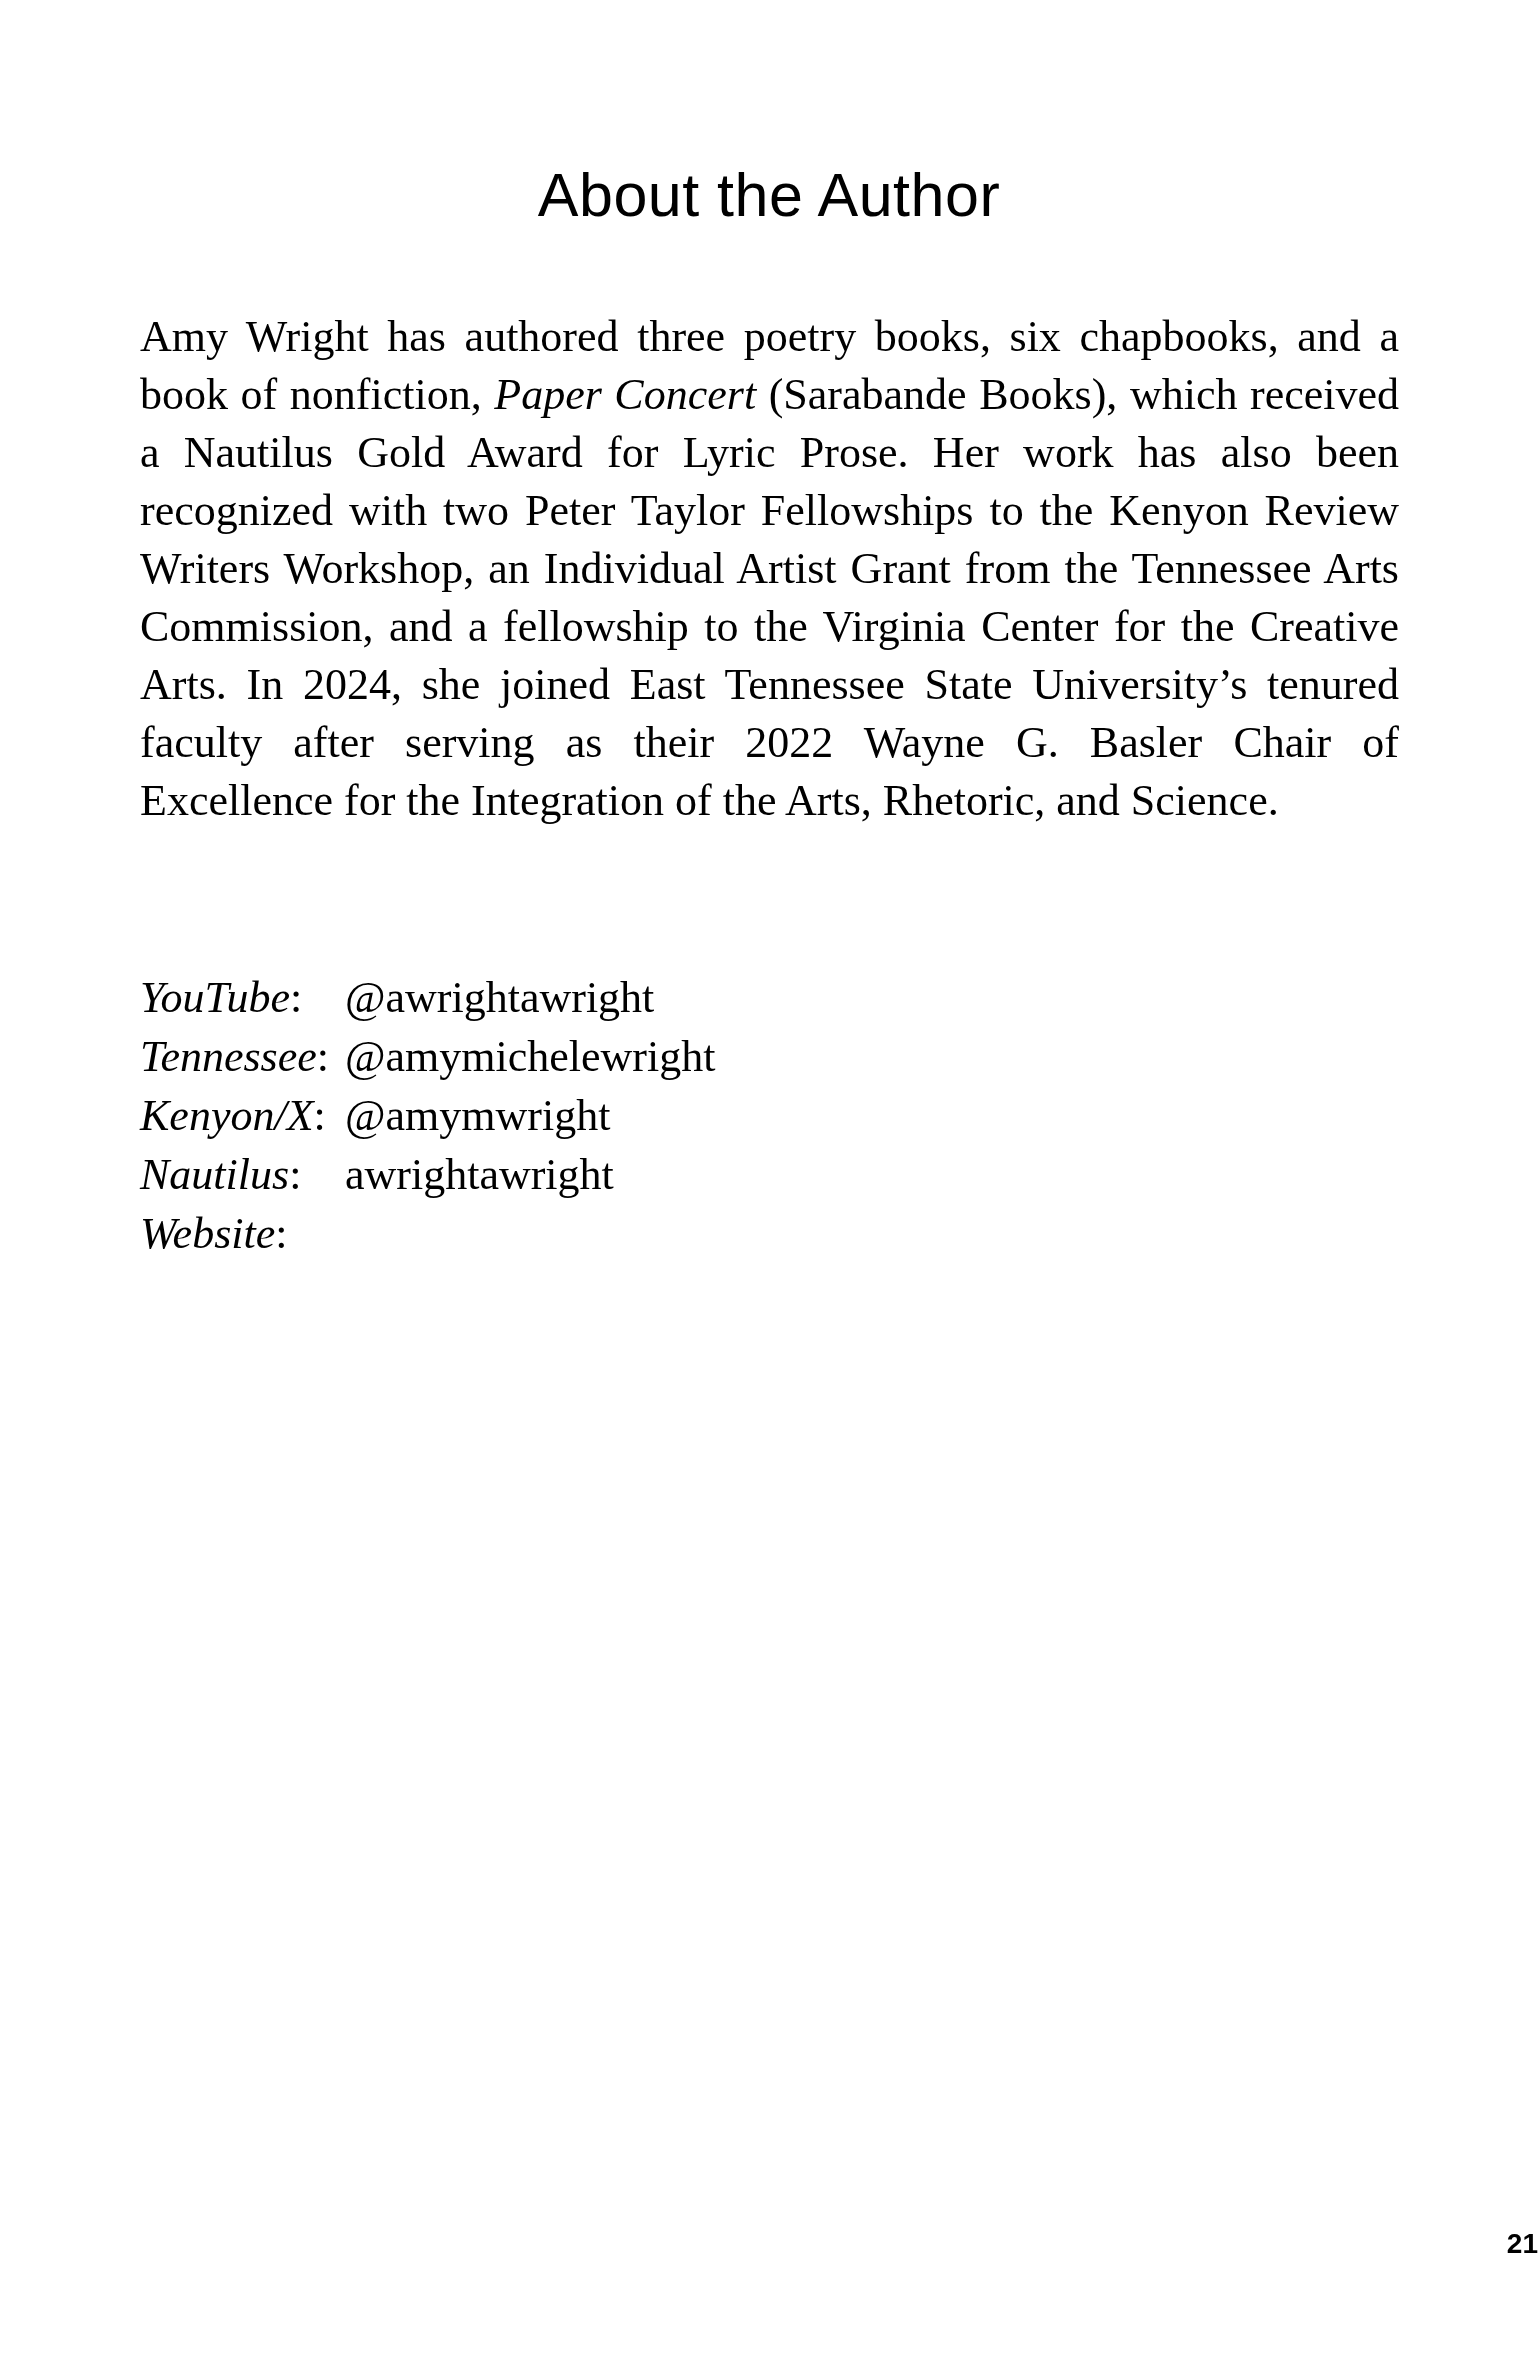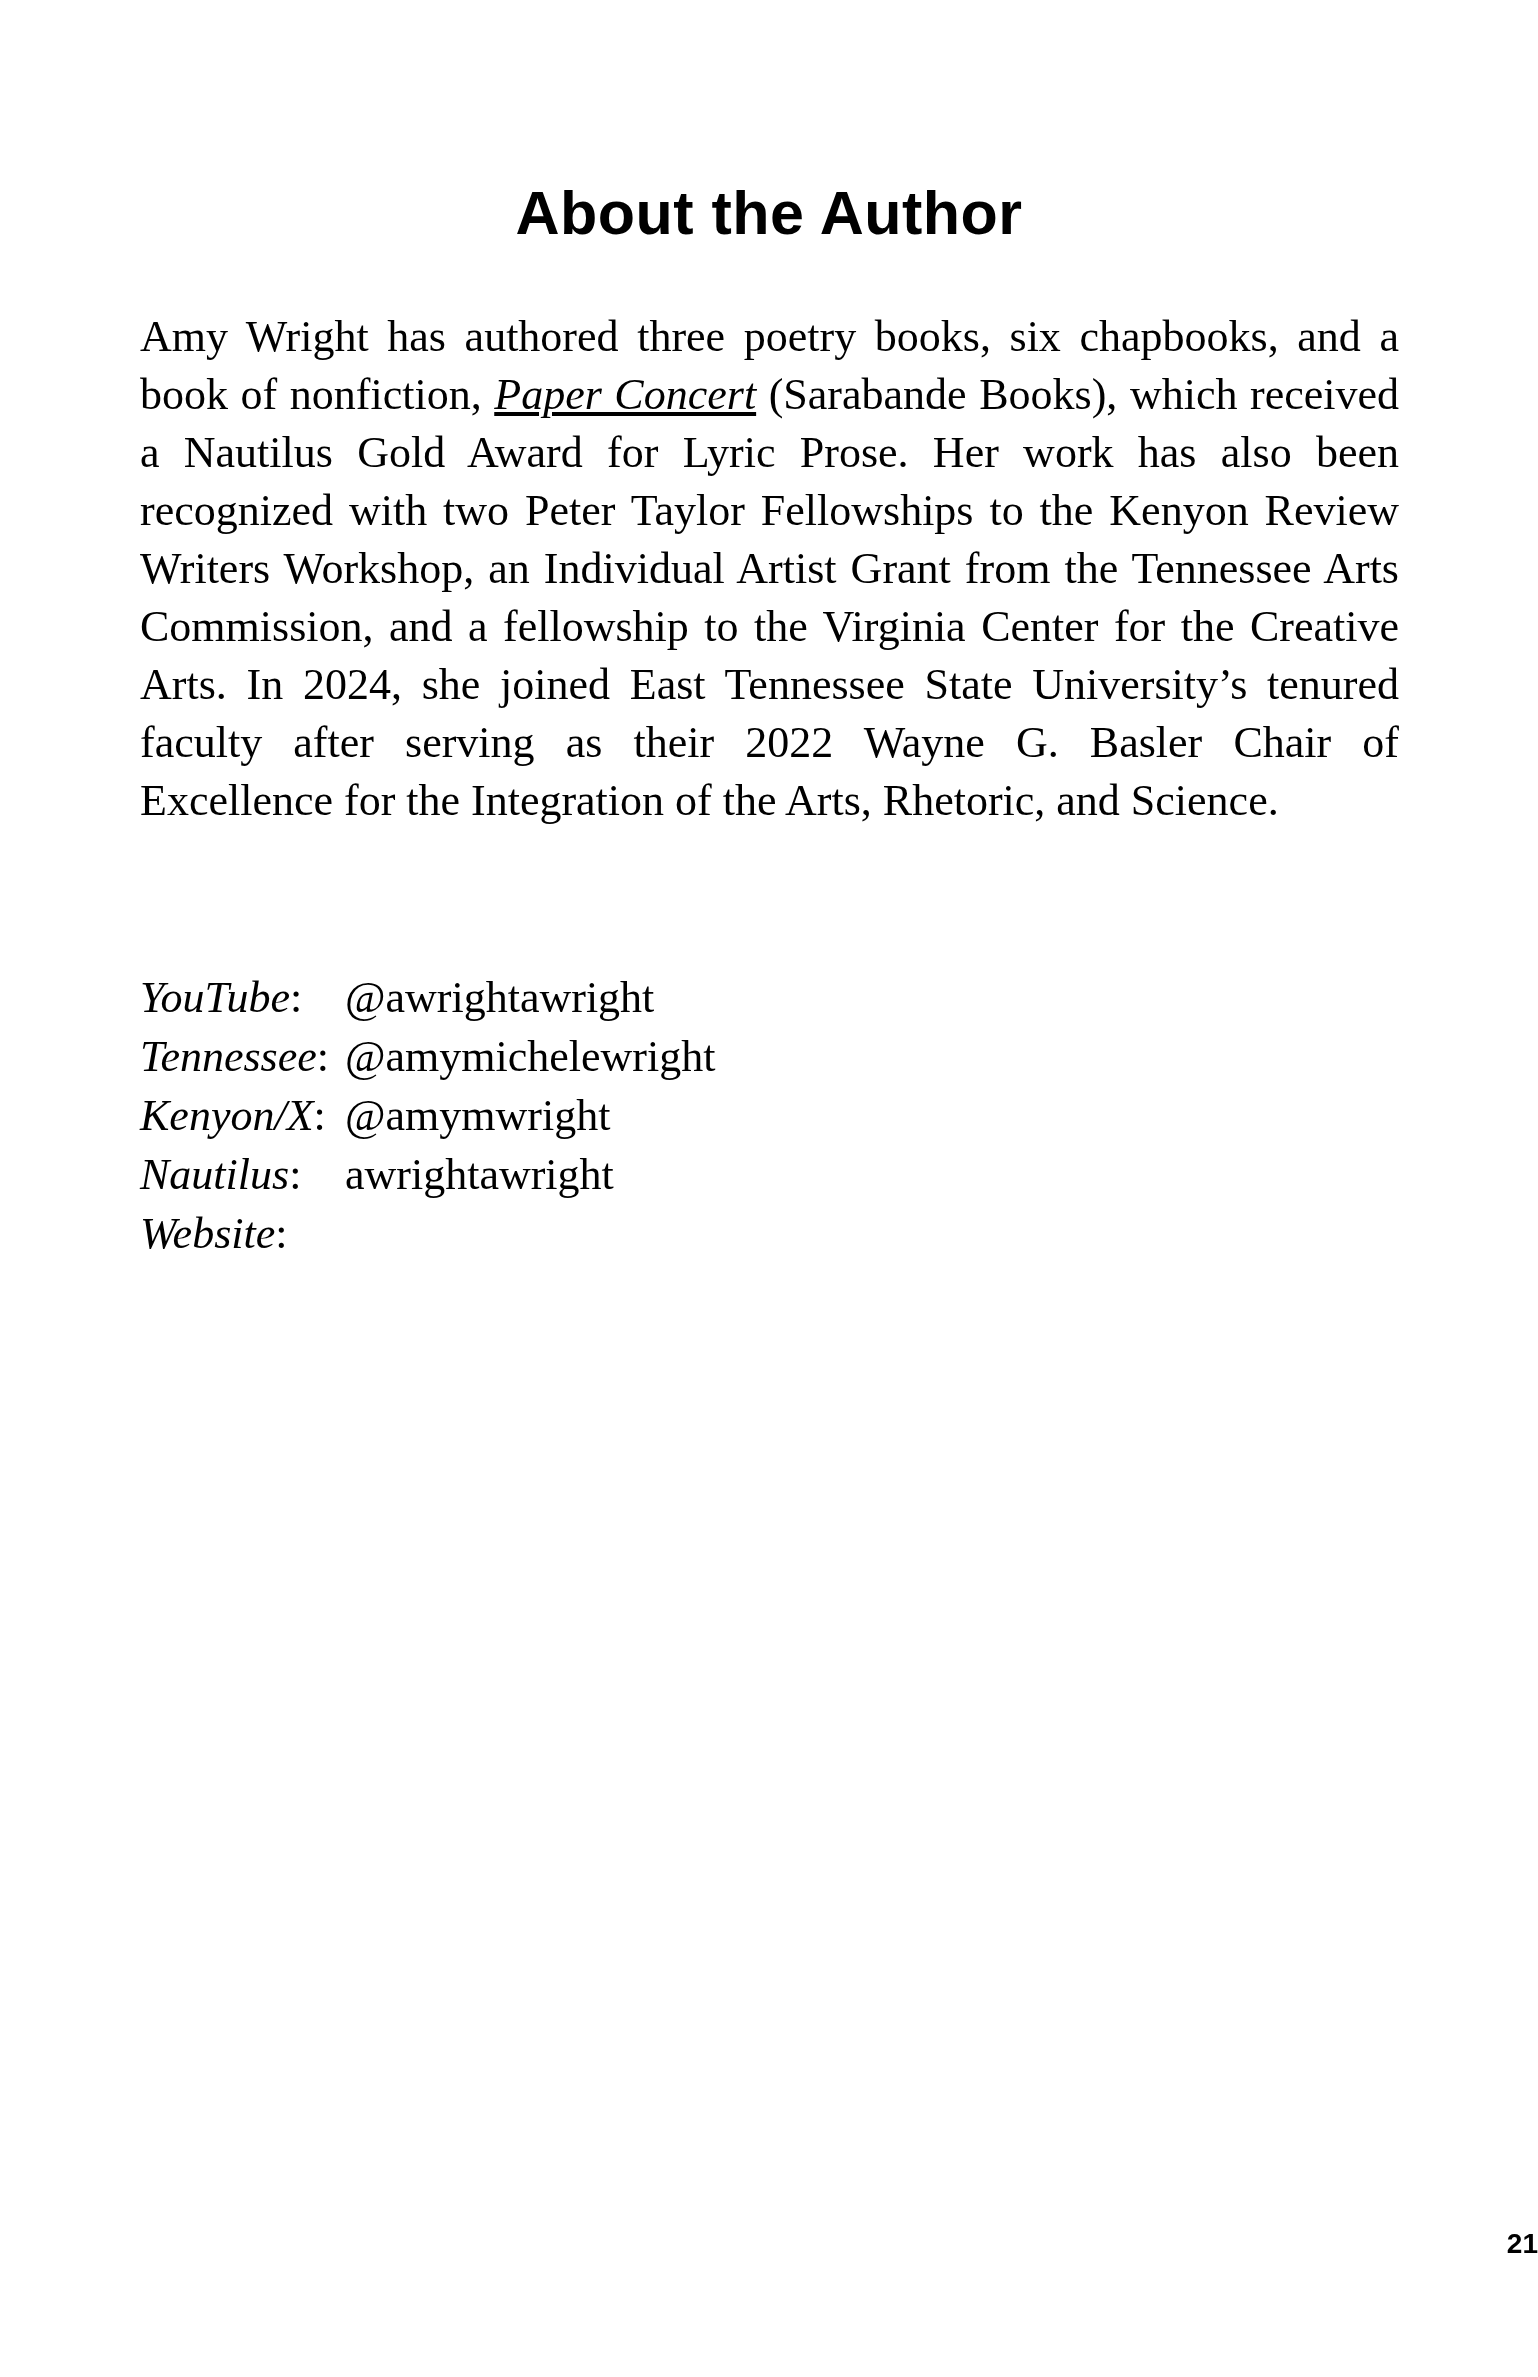--- a/index.html
+++ b/index.html
@@ -11,44 +11,43 @@
     position: relative;
     width: 1538px;
     height: 2377px;
     background: #ffffff;
     color: #000000;
     font-family: "Liberation Serif", serif;
     overflow: hidden;
   }
   .page-title {
     position: absolute;
-    top: 142px;
+    top: 124px;
     left: 0;
     width: 100%;
     text-align: center;
     font-family: "Liberation Sans", sans-serif;
-    font-weight: 700;
+    font-weight: 400;
     font-size: 61px;
     line-height: 1.0;
     letter-spacing: 0.5px;
   }
   .bio-paragraph {
     position: absolute;
     top: 264px;
     left: 140px;
     width: 1259px;
     font-size: 44px;
     line-height: 58px;
     text-align: justify;
     hyphens: auto;
     -webkit-hyphens: auto;
   }
   .book-title-italic {
     font-style: italic;
-    text-decoration: underline;
   }
   .social-list {
     position: absolute;
     top: 968px;
     left: 140px;
     font-size: 44px;
     line-height: 59px;
   }
   .social-row {
     display: flex;

